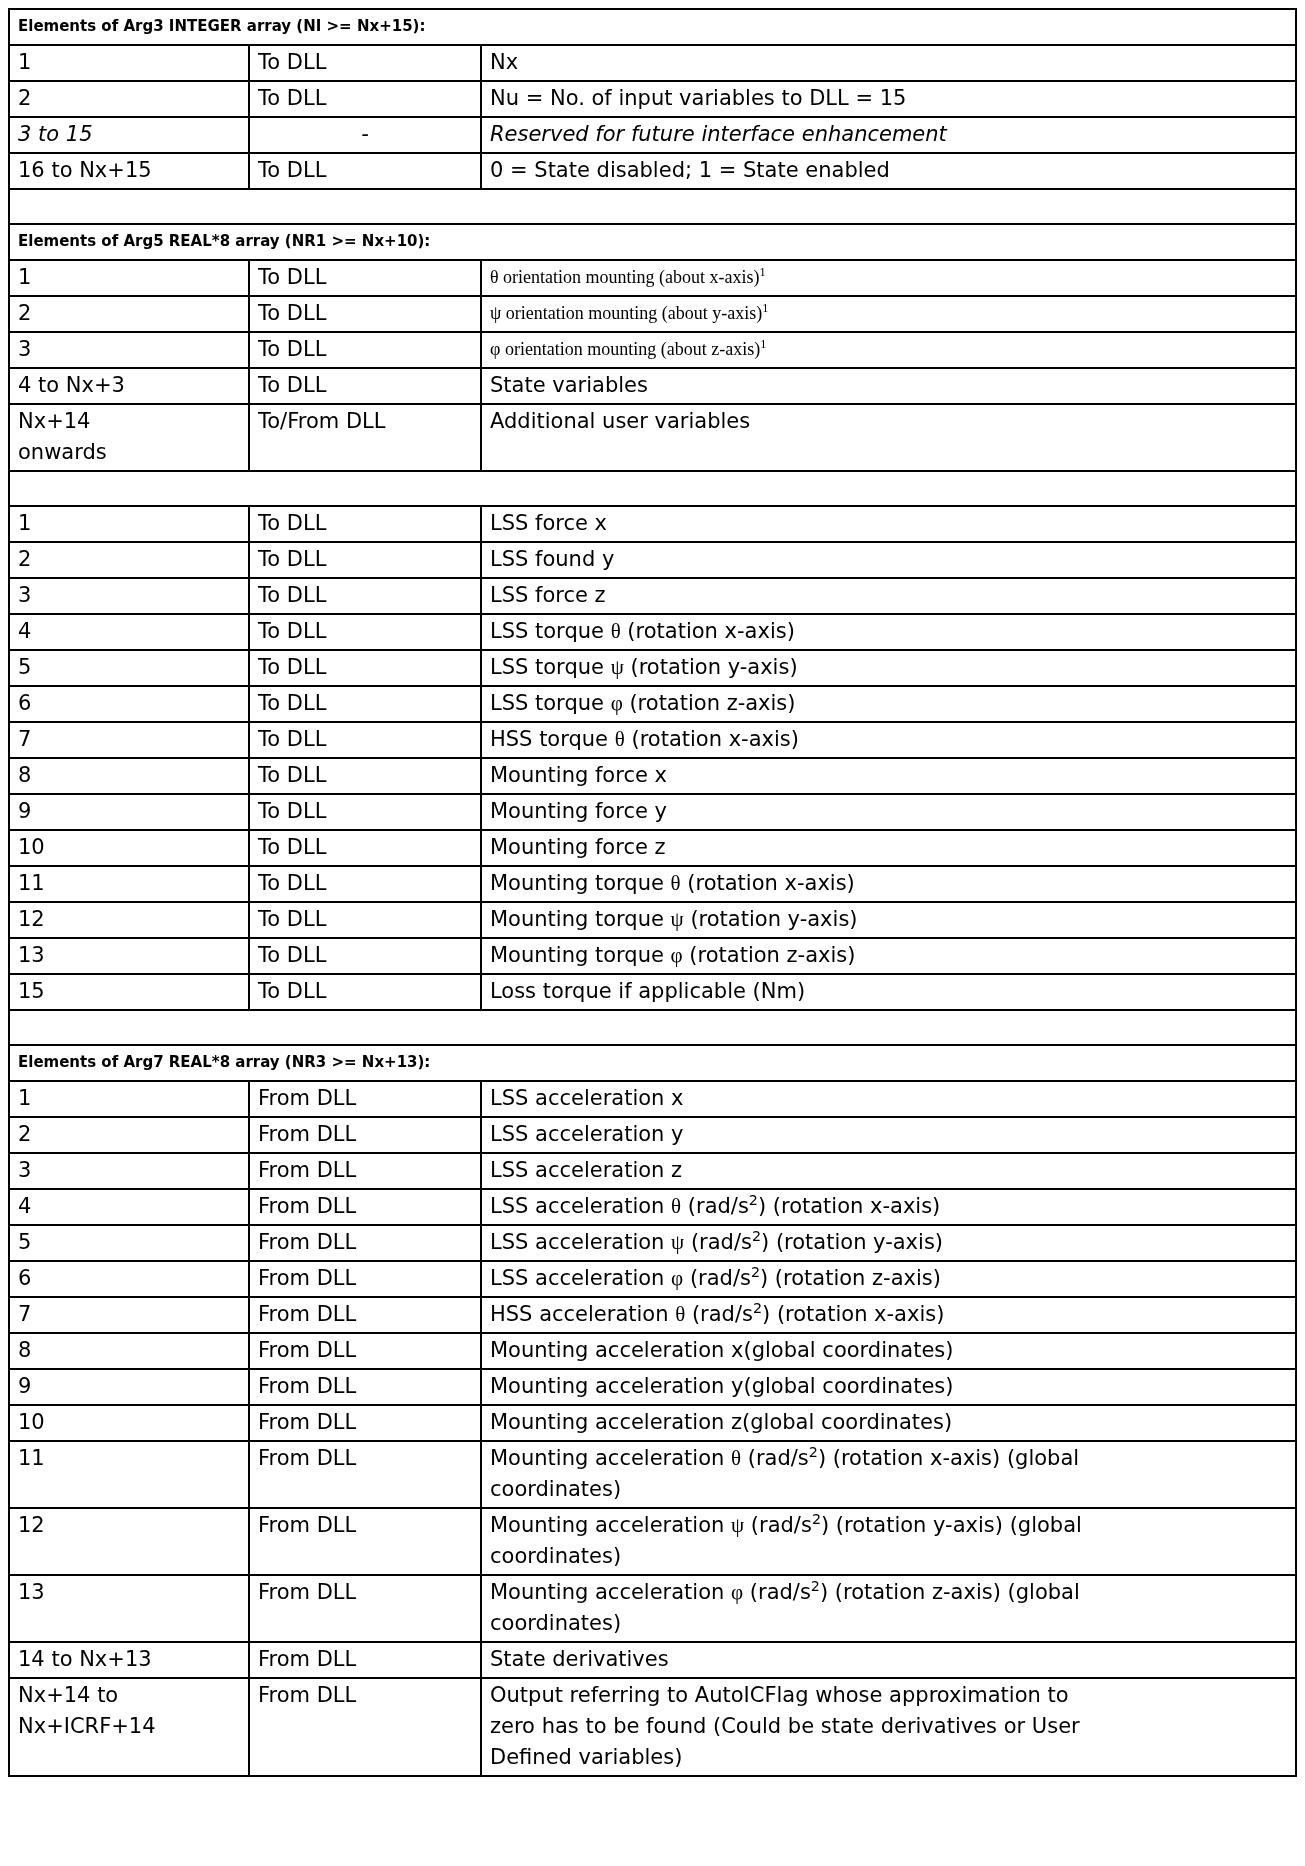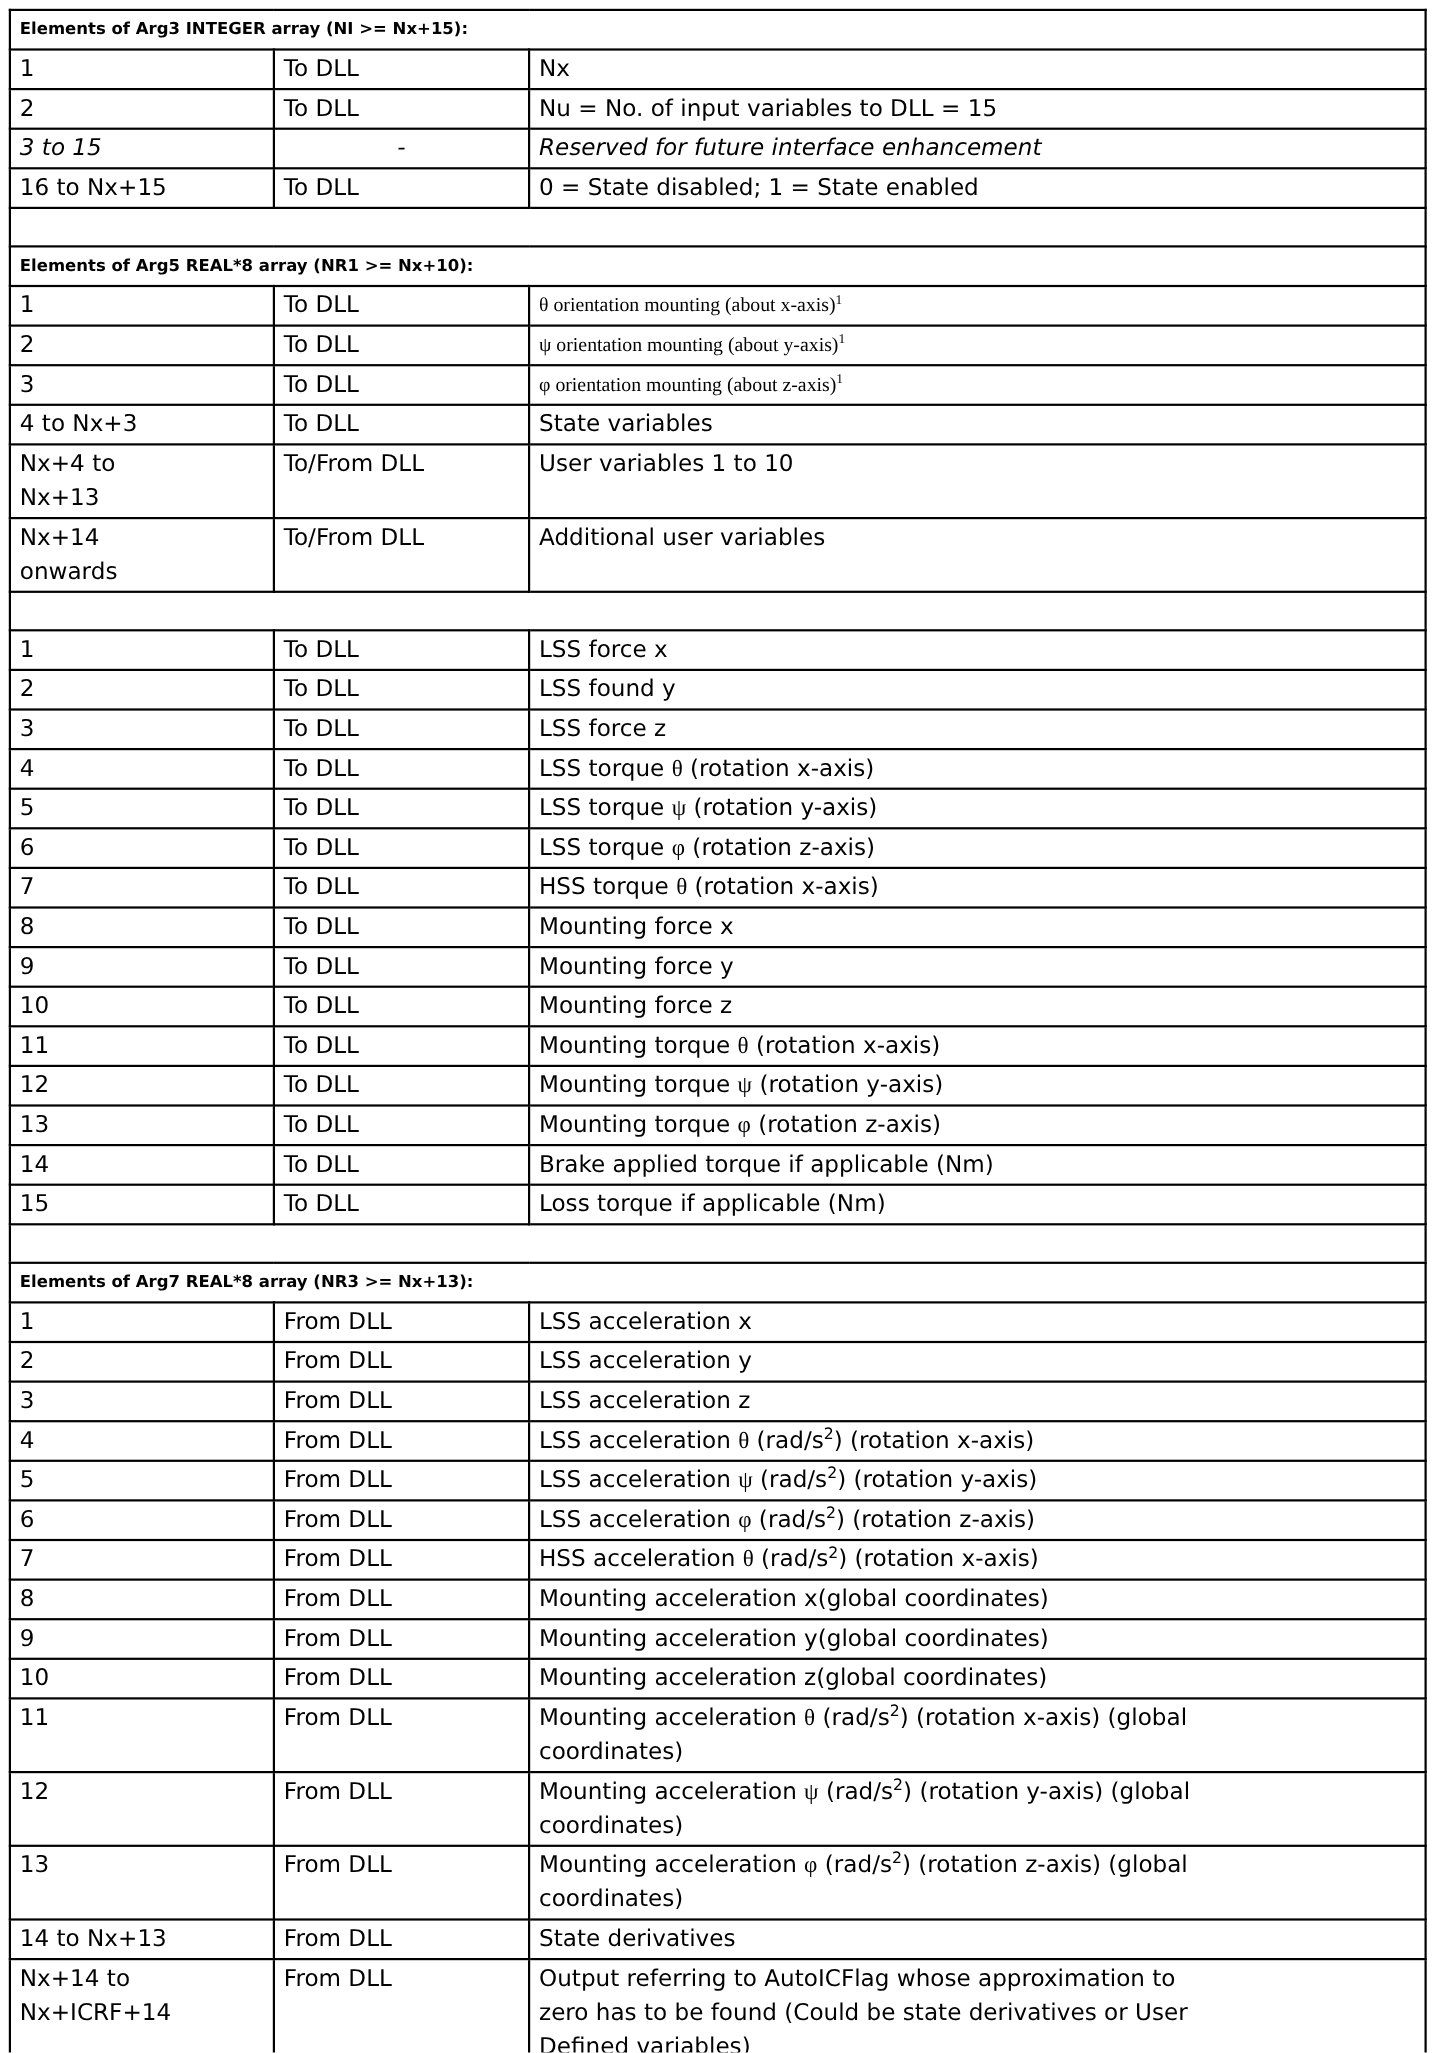--- a/index.html
+++ b/index.html
@@ -117,25 +117,20 @@
         <td class="c-el">3</td>
         <td class="c-dir">To DLL</td>
         <td class="c-desc serif">φ orientation mounting (about z-axis)<sup>1</sup></td>
       </tr>
       <tr>
         <td class="c-el">4 to Nx+3</td>
         <td class="c-dir">To DLL</td>
         <td class="c-desc">State variables</td>
       </tr>
       <tr>
-        <td class="c-el">Nx+4 to<br>Nx+13</td>
-        <td class="c-dir">To/From DLL</td>
-        <td class="c-desc">User variables 1 to 10</td>
-      </tr>
-      <tr>
         <td class="c-el">Nx+14<br>onwards</td>
         <td class="c-dir">To/From DLL</td>
         <td class="c-desc">Additional user variables</td>
       </tr>
     </tbody>
 </table>
 
 <div class="table-gap"></div>
 
 <table class="arg-table">
@@ -202,25 +197,20 @@
       </tr>
       <tr>
         <td class="c-el">12</td>
         <td class="c-dir">To DLL</td>
         <td class="c-desc">Mounting torque <span class="gk">ψ</span> (rotation y-axis)</td>
       </tr>
       <tr>
         <td class="c-el">13</td>
         <td class="c-dir">To DLL</td>
         <td class="c-desc">Mounting torque <span class="gk">φ</span> (rotation z-axis)</td>
-      </tr>
-      <tr>
-        <td class="c-el">14</td>
-        <td class="c-dir">To DLL</td>
-        <td class="c-desc">Brake applied torque if applicable (Nm)</td>
       </tr>
       <tr>
         <td class="c-el">15</td>
         <td class="c-dir">To DLL</td>
         <td class="c-desc">Loss torque if applicable (Nm)</td>
       </tr>
     </tbody>
 </table>
 
 <div class="table-gap"></div>

